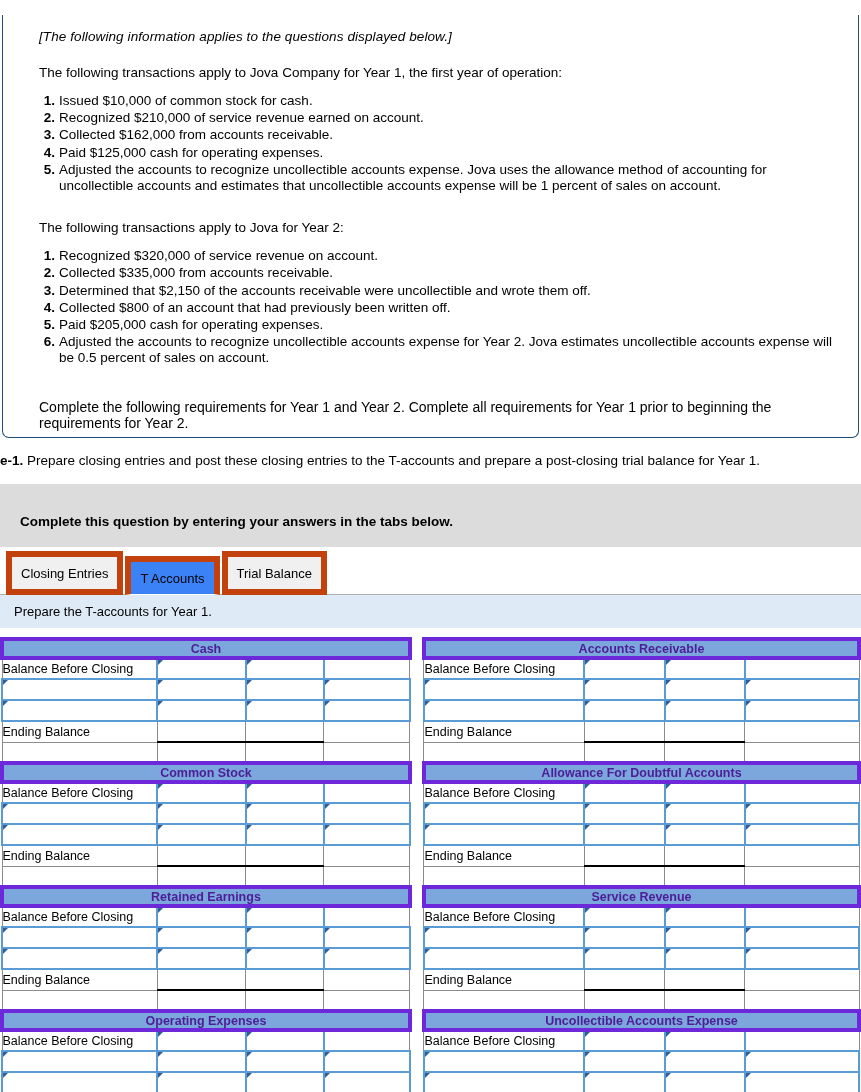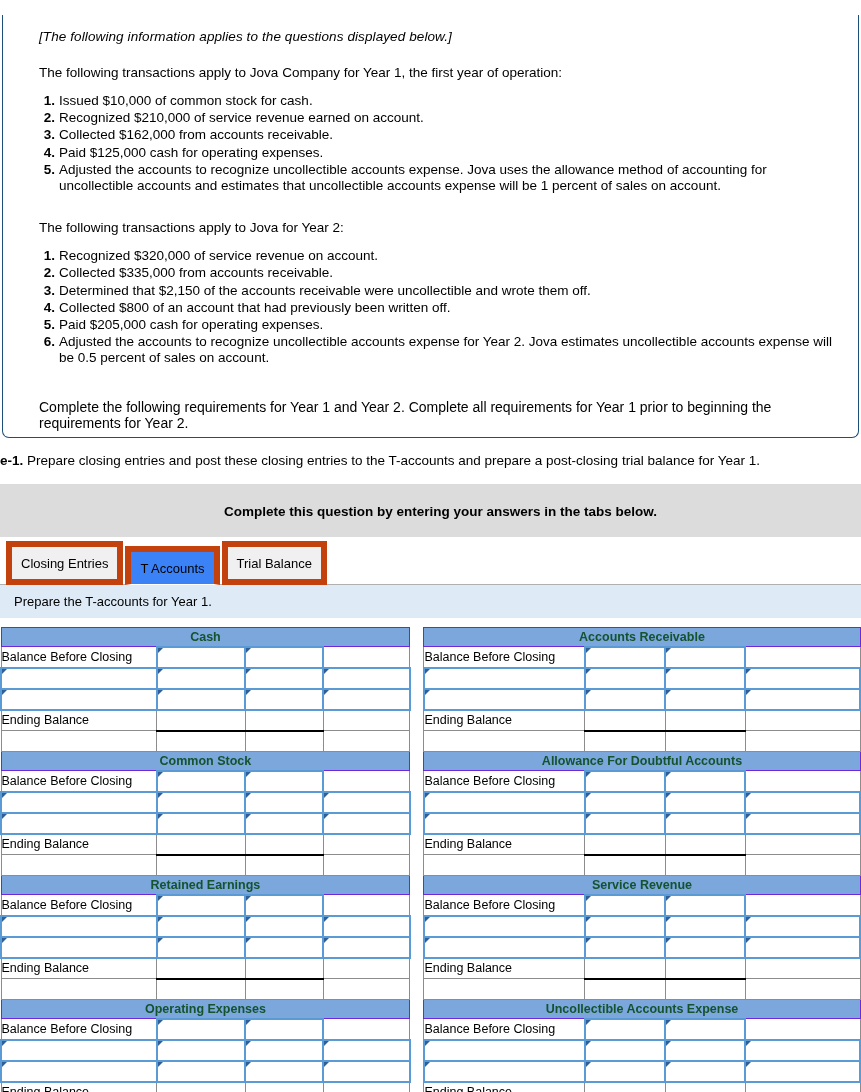--- a/index.html
+++ b/index.html
@@ -64,24 +64,23 @@
     font-size: 13.5px;
     margin: 15px 0 0 0;
     padding: 0 0 0 0;
   }
   .req-line .req-id { font-weight: bold; }
 
   
   .gray-panel {
     background: #dcdcdc;
     margin: 16px 0 0 0;
-    padding: 20px 0 18px 20px;
+    padding: 30px 0 18px 20px;
     font-weight: bold;
     font-size: 13.5px;
-    text-align: center;
   }
 
   
   .tabbar {
     display: flex;
     align-items: flex-end;
     margin: 11px 0 0 0;
     border-bottom: 1px solid #b0b0b0;
     padding-left: 6px;
     height: 37px;
@@ -124,22 +123,22 @@
   table.tgrid td { padding: 0; }
 
   .spacer-col { width: 14px; background: #ffffff; border: none !important; }
 
   .acct-header {
     background: #7ba7dc;
     text-align: center;
     font-size: 12.5px;
     font-weight: bold;
     height: 19px;
-    border: 1px solid #6d28d9;
-    color: #14532d;
+    border: 4px solid #6d28d9;
+    color: #4c1d95;
   }
   .acct-label {
     border: 1px solid #8c8c8c;
     font-size: 12.5px;
     height: 14px;
     padding-left: 5px;
     background: #ffffff;
     white-space: nowrap;
     overflow: hidden;
   }

